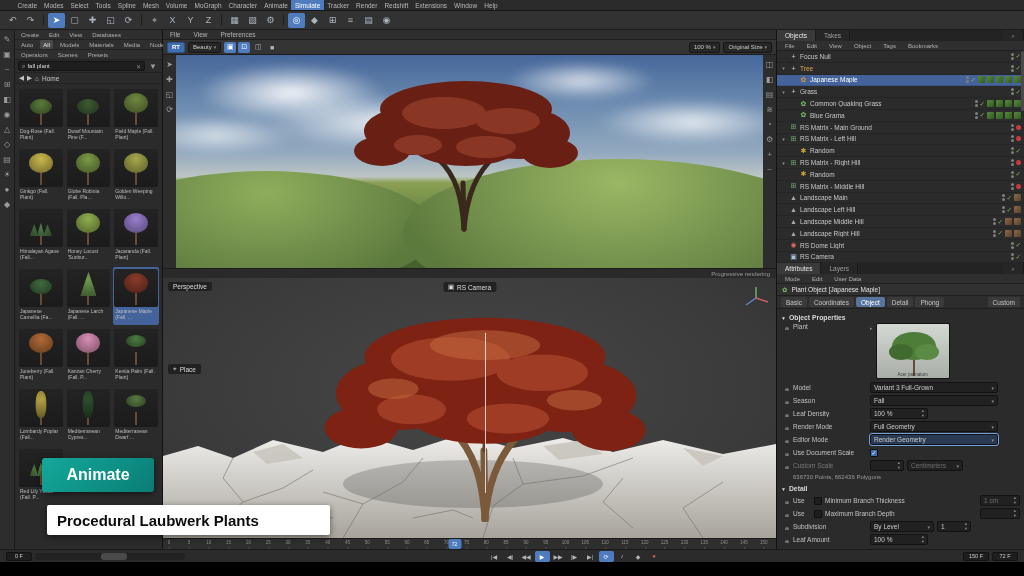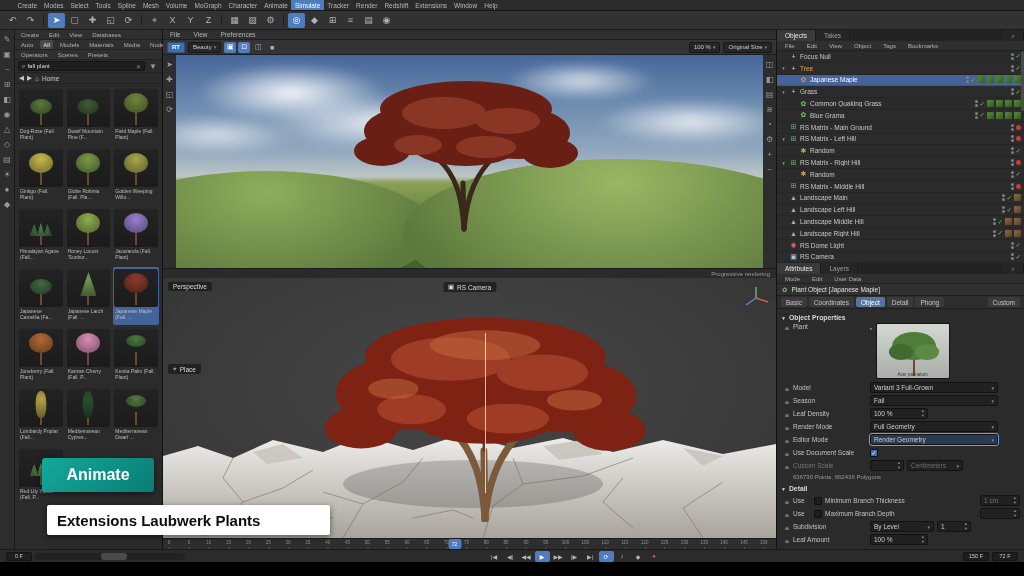--- a/index.html
+++ b/index.html
@@ -1000,15 +1000,15 @@
     <span style="flex:1"></span>
     <div class="frame-field">150 F</div>
     <div class="frame-field">72 F</div>
   </div>
   <div class="abs" id="bottom-bar"></div>
 
   <div class="abs" id="capsules-badge">
     <span>Animate</span>
   </div>
   <div class="abs" id="title-badge">
-    <span>Extensions Laubwerk Plants</span>
+    <span>Procedural Laubwerk Plants</span>
   </div>
 </div>
 
 </body></html>

